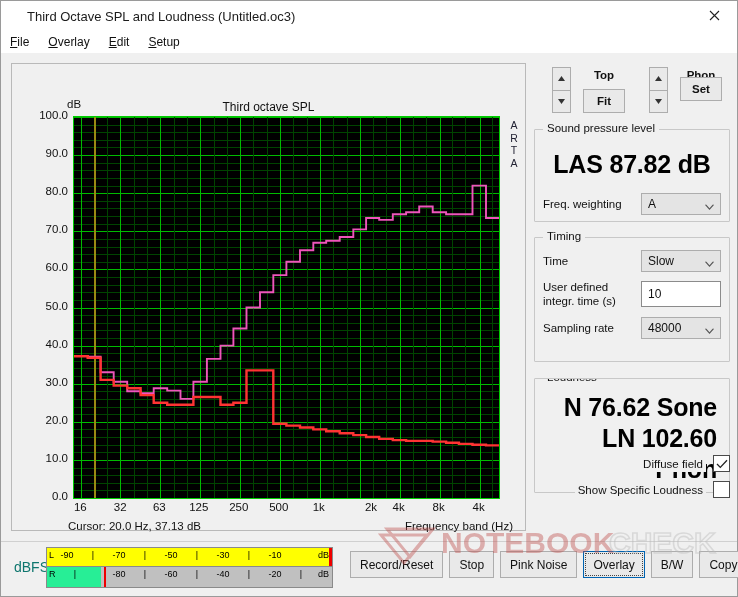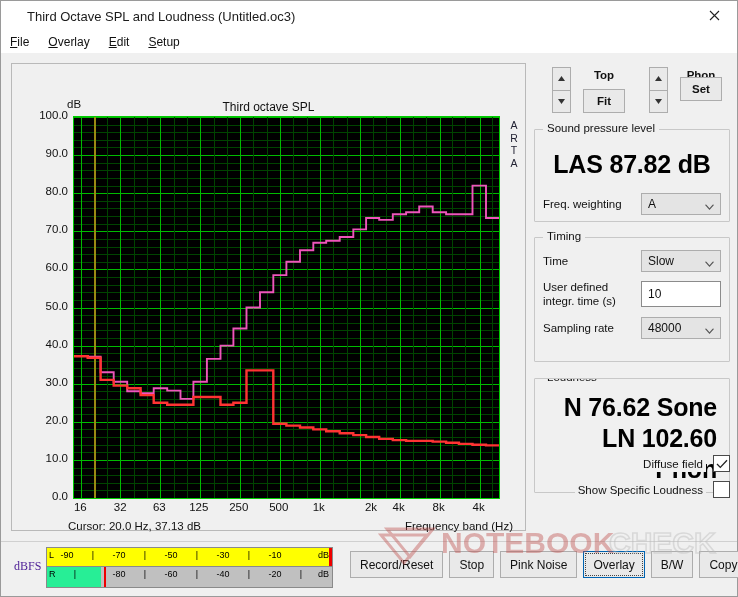--- a/index.html
+++ b/index.html
@@ -176,21 +176,21 @@
     cursor: pointer; flex: none;
   }
   .cbox svg { display: block; }
 
   
   .bottombar {
     position: absolute; left: 0; top: 540px; width: 736px; height: 55px;
     background: #f0f0f0; border-top: 1px solid #d0d0d0;
   }
   .dbfs-label {
-    position: absolute; left: 13px; top: 17px; font-size: 12px; color: #4c1d95; font-family: Liberation Serif, serif;
+    position: absolute; left: 13px; top: 17px; font-size: 14px; color: #0f766e;
   }
   .meter {
     position: absolute; left: 45px; top: 5px; width: 287px; height: 41px;
     border: 1px solid #8a8a8a; background: #c0c0c0;
   }
   .meter-row {
     position: relative; width: 100%; height: 19px; overflow: hidden;
   }
   .meter-row.top { background: #ffff00; border-bottom: 1px solid #8a8a8a; }
   .meter-row.bot { background: #c0c0c0; height: 20px; }

